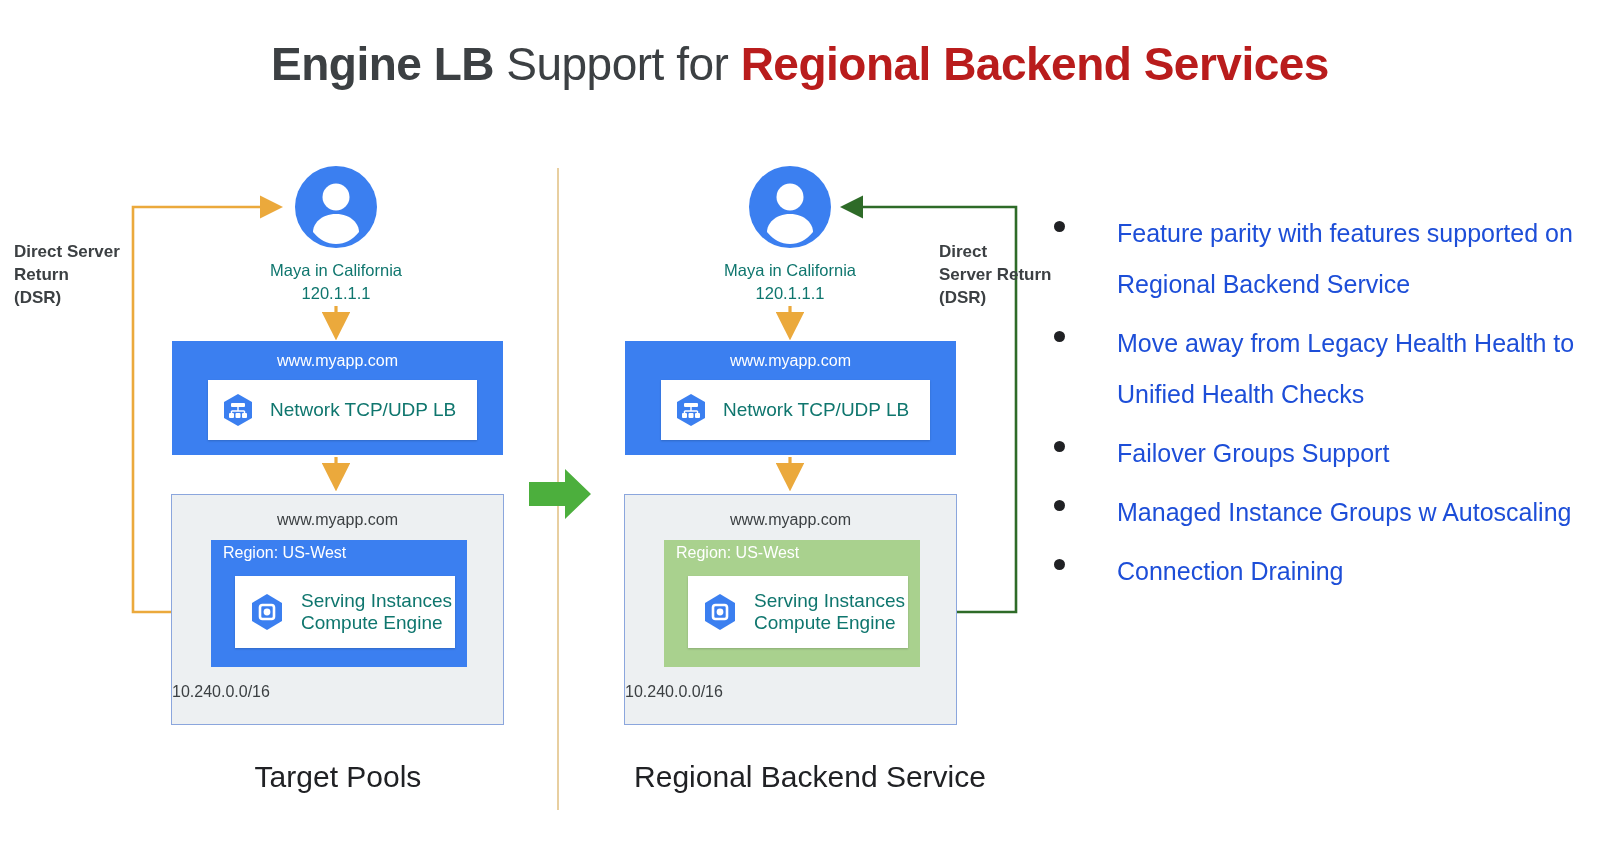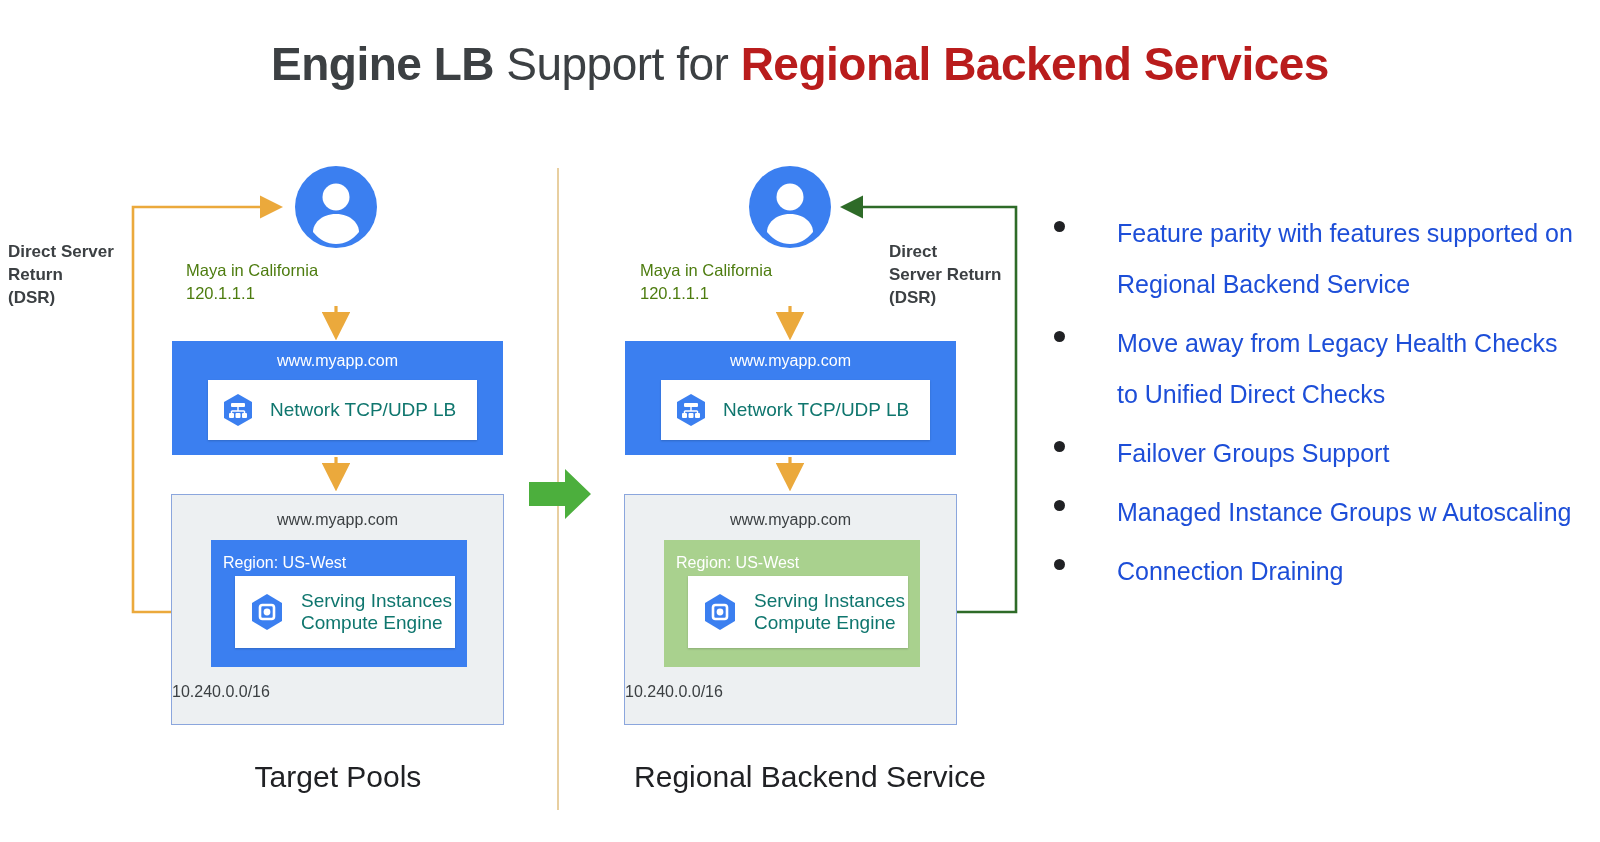--- a/index.html
+++ b/index.html
@@ -52,23 +52,24 @@
   }
 
   
   .avatar {
     position: absolute;
     width: 82px;
     height: 82px;
   }
   .person-caption {
     position: absolute;
+    text-align: center;
     font-size: 16.5px;
     line-height: 23px;
-    color: #4d7c0f;
+    color: #0f766e;
     white-space: nowrap;
   }
 
   .lb-box {
     position: absolute;
     background: #3b7ff0;
     box-sizing: border-box;
     padding-top: 9px;
   }
   .lb-box .box-host {
@@ -110,21 +111,21 @@
     left: 0;
     width: 100%;
     text-align: left;
     font-size: 16px;
     color: #3c4043;
   }
 
   .region-box {
     position: absolute;
     box-sizing: border-box;
-    padding: 12px 0 0 12px;
+    padding: 2px 0 0 12px;
   }
   .region-box.blue  { background: #3b7ff0; }
   .region-box.green { background: #a9d18e; }
   .region-box .region-label {
     color: #ffffff;
     font-size: 16px;
     line-height: 22px;
   }
 
   .bottom-caption {
@@ -182,21 +183,21 @@
 
 <svg class="flow" style="left:0px; top:0px; width:400px; height:700px;">
   <defs>
     <marker id="orangeHead" markerWidth="9" markerHeight="9" refX="7" refY="4.5" orient="auto">
       <path d="M0,0 L9,4.5 L0,9 z" fill="#eba93c"></path>
     </marker>
   </defs>
   <path d="M238,612 L133,612 L133,207 L278,207" stroke="#eba93c" stroke-width="2.6" fill="none" marker-end="url(#orangeHead)"></path>
 </svg>
 
-<div class="dsr-label" style="left:8px; top:240px; width:160px;">
+<div class="dsr-label" style="left:14px; top:240px; width:160px;">
   <div>Direct Server</div>
   <div>Return</div>
   <div>(DSR)</div>
 </div>
 
 <svg class="avatar" style="left:295px; top:166px;" viewBox="0 0 82 82">
   <circle cx="41" cy="41" r="41" fill="#3b7ff0"></circle>
   <circle cx="41" cy="31" r="13.5" fill="#ffffff"></circle>
   <path d="M41 48 C26 48 18 58 18 66 C24.5 74 32 78 41 78 C50 78 57.5 74 64 66 C64 58 56 48 41 48 Z" fill="#ffffff"></path>
 </svg>
@@ -266,21 +267,21 @@
 
 <svg class="flow" style="left:0px; top:0px; width:1100px; height:700px;">
   <defs>
     <marker id="greenHead" markerWidth="9" markerHeight="9" refX="7" refY="4.5" orient="auto">
       <path d="M0,0 L9,4.5 L0,9 z" fill="#2e6b28"></path>
     </marker>
   </defs>
   <path d="M922,612 L1016,612 L1016,207 L845,207" stroke="#2e6b28" stroke-width="2.6" fill="none" marker-end="url(#greenHead)"></path>
 </svg>
 
-<div class="dsr-label" style="left:889px; top:240px; width:170px;">
+<div class="dsr-label" style="left:939px; top:240px; width:170px;">
   <div>Direct</div>
   <div>Server Return</div>
   <div>(DSR)</div>
 </div>
 
 <svg class="avatar" style="left:749px; top:166px;" viewBox="0 0 82 82">
   <circle cx="41" cy="41" r="41" fill="#3b7ff0"></circle>
   <circle cx="41" cy="31" r="13.5" fill="#ffffff"></circle>
   <path d="M41 48 C26 48 18 58 18 66 C24.5 74 32 78 41 78 C50 78 57.5 74 64 66 C64 58 56 48 41 48 Z" fill="#ffffff"></path>
 </svg>
@@ -344,21 +345,21 @@
 
 <div class="bottom-caption" style="left:628px; top:760px; width:364px;">Regional Backend Service</div>
 
 <div id="bullets">
   <div class="bullet-row">
     <span class="bullet-dot"></span>
     <span class="bullet-text">Feature parity with features supported on Regional Backend Service</span>
   </div>
   <div class="bullet-row">
     <span class="bullet-dot"></span>
-    <span class="bullet-text">Move away from Legacy Health Checks to Unified Direct Checks</span>
+    <span class="bullet-text">Move away from Legacy Health Health to Unified Health Checks</span>
   </div>
   <div class="bullet-row">
     <span class="bullet-dot"></span>
     <span class="bullet-text">Failover Groups Support</span>
   </div>
   <div class="bullet-row">
     <span class="bullet-dot"></span>
     <span class="bullet-text">Managed Instance Groups w Autoscaling</span>
   </div>
   <div class="bullet-row">

